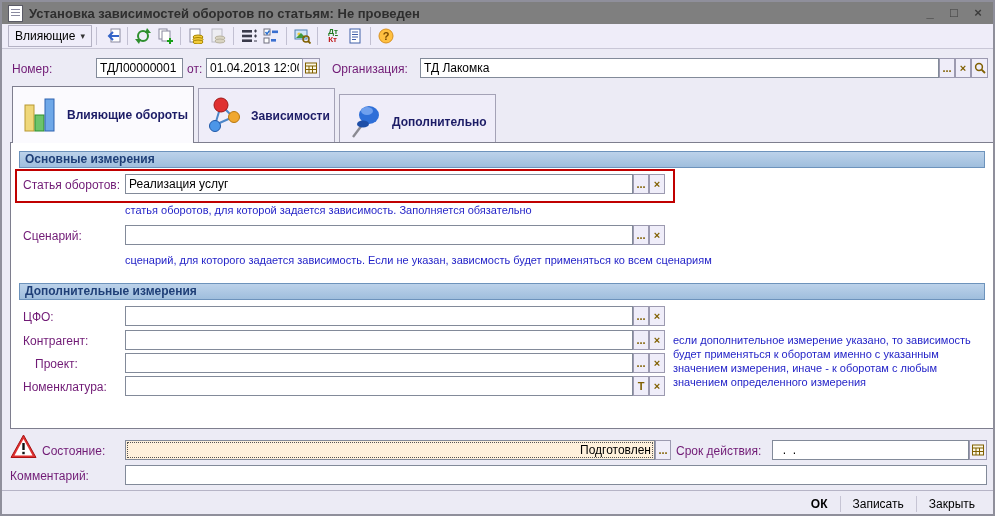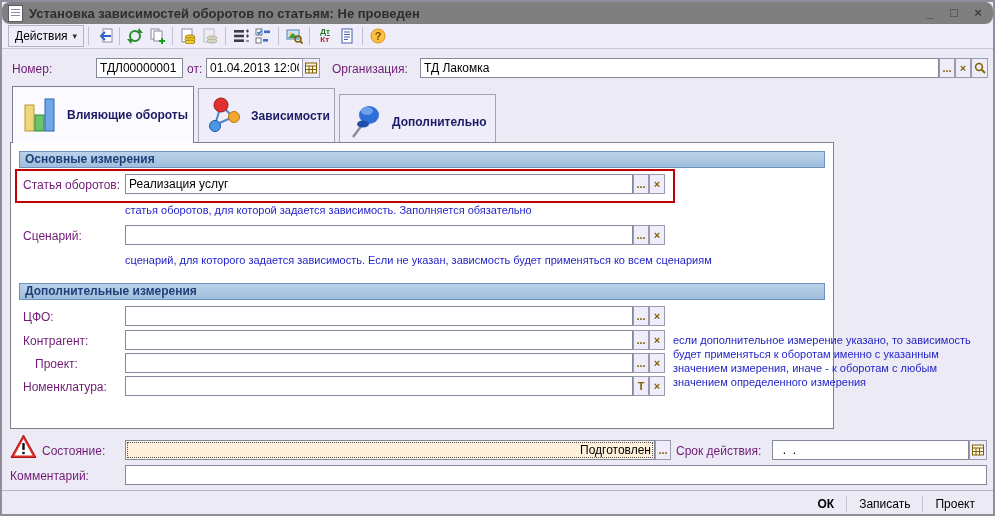--- a/index.html
+++ b/index.html
@@ -1,18 +1,18 @@
 <!DOCTYPE html>
 <html><head>
 <meta charset="utf-8">
 <style>
   html,body{margin:0;padding:0;background:#d4d0c8;font-family:"Liberation Sans",sans-serif;}
   .stage{position:relative;width:995px;height:516px;background:#ECEBF5;border:2px solid #8F8F9B;box-sizing:border-box;overflow:hidden;}
   
-  .titlebar{position:absolute;left:0;top:0;right:0;height:22px;background:#7F7F7F;display:flex;align-items:center;border-radius:8px;}
+  .titlebar{position:absolute;left:0;top:0;right:0;height:22px;background:#7F7F7F;display:flex;align-items:center;}
   .title-icon{width:13px;height:15px;margin:0 6px 0 6px;background:#fff;border:1px solid #5a5a66;position:relative;flex:none;}
   .title-icon:before{content:"";position:absolute;left:2px;top:3px;right:2px;height:1px;background:#8a8aa0;box-shadow:0 3px 0 #8a8aa0,0 6px 0 #8a8aa0;}
   .title-text{color:#2E2E2E;font-weight:bold;font-size:13px;white-space:nowrap;}
   .win-controls{margin-left:auto;display:flex;align-items:center;padding-right:8px;gap:10px;}
   .winbtn{color:#3c3c3c;font-weight:bold;font-size:13px;width:14px;text-align:center;cursor:default;line-height:14px;}
   
   .toolbar{position:absolute;left:0;top:22px;right:0;height:25px;background:#EFEDF9;border-bottom:1px solid #C9C7D7;display:flex;align-items:center;padding-left:6px;box-sizing:border-box;}
   .actions-btn{height:20px;border:1px solid #B4B2C4;background:#EFEDF9;font-size:12px;color:#000;display:flex;align-items:center;padding:0 6px;gap:5px;}
   .actions-btn .arr{font-size:9px;color:#333;}
   .tsep{width:1px;height:18px;background:#C2C0D2;margin:0 4px;flex:none;}
@@ -24,21 +24,21 @@
   
   .lbl{position:absolute;font-size:12px;color:#701a75;white-space:nowrap;}
   .inp{position:absolute;height:20px;box-sizing:border-box;border:1px solid #828A99;background:#fff;font-family:"Liberation Sans",sans-serif;font-size:12px;padding:0 3px;color:#000;}
   .btn1c{position:absolute;width:16px;height:20px;box-sizing:border-box;border:1px solid #9C9AB0;background:#EFEDF9;color:#806000;font-size:11px;font-weight:bold;display:flex;align-items:center;justify-content:center;line-height:1;padding:0;}
   
   .tab{position:absolute;box-sizing:border-box;display:flex;align-items:center;gap:8px;padding-left:8px;cursor:default;}
   .tab-label{font-size:12px;font-weight:bold;color:#1C1C66;white-space:nowrap;}
   .tab-active{background:#FBFAFE;border:1px solid #7E7E8E;border-bottom:none;z-index:3;}
   .tab-inactive{background:#EFEDF9;border:1px solid #A4A2B6;z-index:1;}
   
-  .panel{position:absolute;left:8px;top:140px;width:824px;height:287px;background:#FFFFFF;border:1px solid #7E7E8E;box-sizing:border-box;z-index:2;}
+  .panel{position:absolute;left:8px;top:140px;width:984px;height:287px;background:#FFFFFF;border:1px solid #7E7E8E;box-sizing:border-box;z-index:2;}
   .sect{position:absolute;left:8px;right:8px;height:17px;background:linear-gradient(#BCD2EA,#9FBEDD);border:1px solid #6D93BC;box-sizing:border-box;font-size:12px;font-weight:bold;color:#1F3F77;padding-left:5px;line-height:15px;}
   .hint{position:absolute;font-size:11px;color:#2424C8;white-space:pre-line;line-height:14px;}
   .red-rect{position:absolute;border:2px solid #C00000;pointer-events:none;z-index:5;}
   
   .state-inp{background:#FFF1DC;outline:1px dotted #555;outline-offset:-3px;text-align:right;}
   .statusbar{position:absolute;left:0;right:0;top:488px;height:26px;border-top:1px solid #B6B4C6;display:flex;align-items:center;font-size:12px;}
   .user-info{color:#2424C8;padding-left:10px;}
   .bbar{margin-left:auto;display:flex;align-items:center;height:100%;padding-right:6px;}
   .flatbtn{padding:0 12px;font-size:12px;color:#000;height:18px;line-height:18px;cursor:default;}
   .flatbtn.bold{font-weight:bold;}
@@ -54,21 +54,21 @@
     <span class="title-text">Установка зависимостей оборотов по статьям: Не проведен</span>
     <span class="win-controls">
       <span class="winbtn">_</span>
       <span class="winbtn">□</span>
       <span class="winbtn">×</span>
     </span>
   </div>
 
   <div class="toolbar">
     <div class="actions-btn">
-      <span>Действия</span>
+      <span>Влияющие</span>
       <span class="arr">▾</span>
     </div>
     <span class="tsep"></span>
     <span class="tbtn">
         <svg width="17" height="17" viewBox="0 0 17 17">
           <rect x="7" y="1" width="9" height="13" fill="#fff" stroke="#8a8aa0"></rect>
           <path d="M15 8 H6 M9 4 L5 8 L9 12" stroke="#3465C8" stroke-width="2" fill="none"></path>
         </svg>
       </span>
     <span class="tsep"></span>
@@ -264,17 +264,17 @@
 
   <span class="lbl" style="left:8px;top:467px;">Комментарий:</span>
   <input class="inp" style="left: 123px; top: 463px; width: 862px;" value="">
 
   <div class="statusbar">
     <div class="bbar">
       <span class="flatbtn bold">ОК</span>
       <span class="bsep"></span>
       <span class="flatbtn">Записать</span>
       <span class="bsep"></span>
-      <span class="flatbtn">Проект</span>
+      <span class="flatbtn">Закрыть</span>
     </div>
   </div>
 
 </div>
 
 </body></html>

